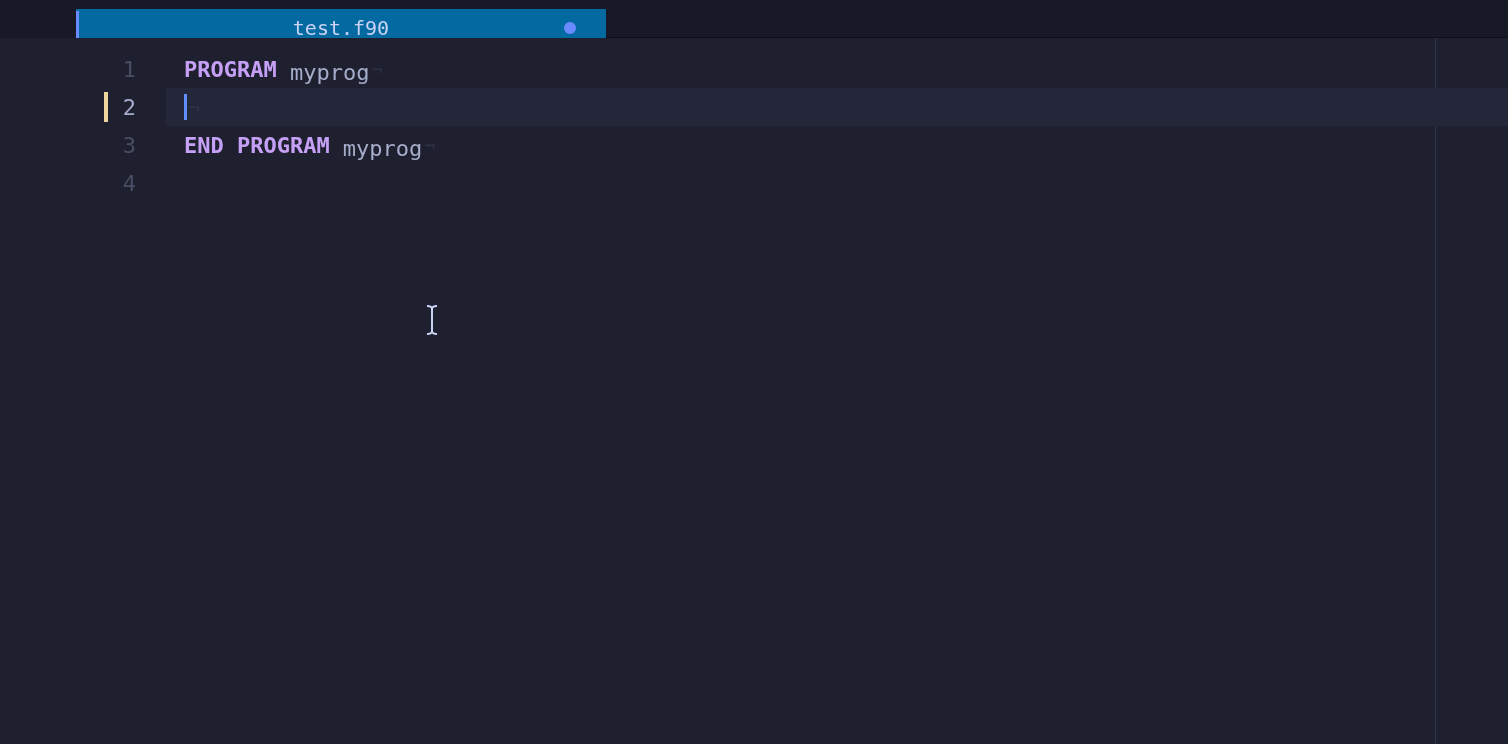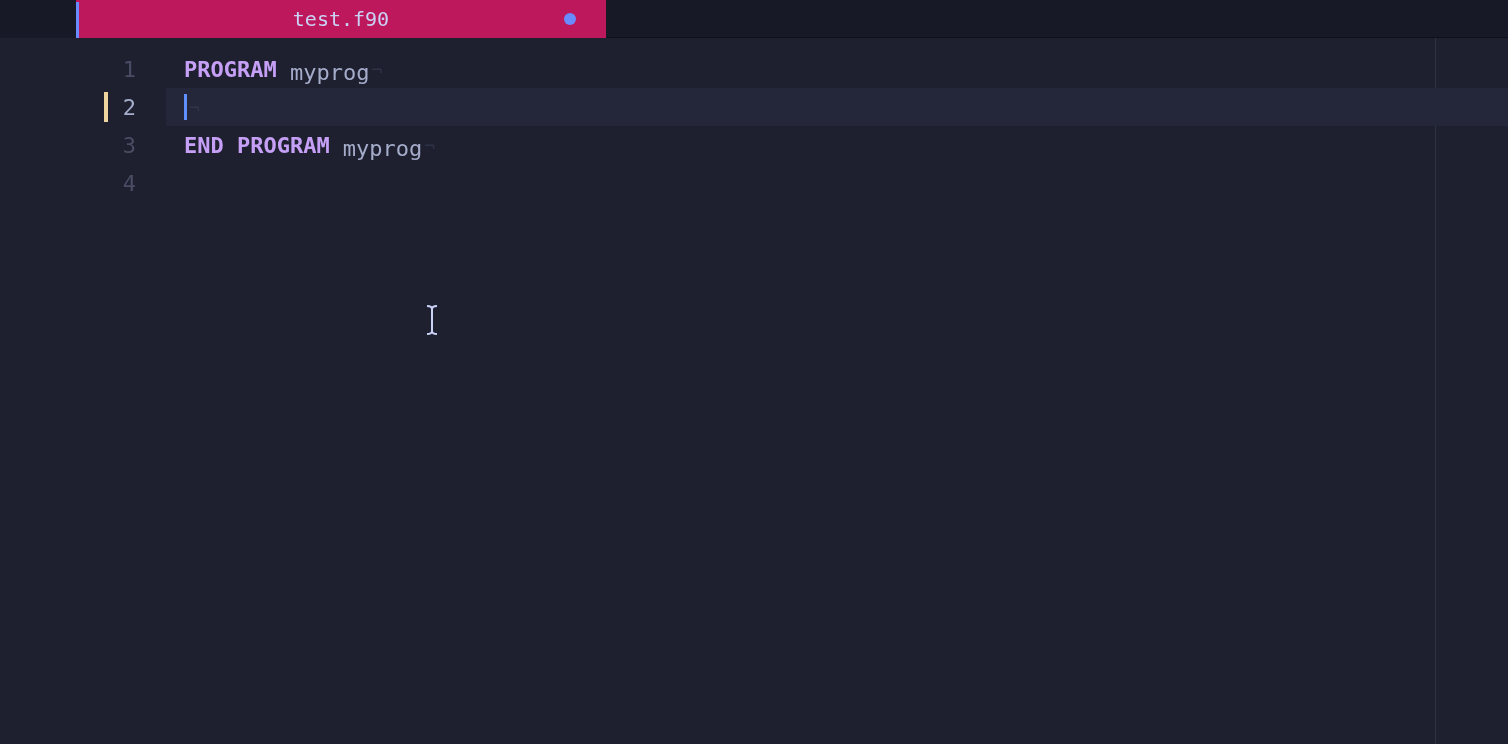--- a/index.html
+++ b/index.html
@@ -22,23 +22,24 @@
       background: #181926;
       padding-left: 76px;
     }
     .tab {
       display: flex;
       align-items: center;
       justify-content: center;
       position: relative;
       min-width: 530px;
       height: 38px;
-      background: #be185d;
+      background: #0369a1;
       padding: 0 33px;
       border-bottom: none;
+      margin-top: 9px;
     }
     .tab-active-indicator {
       position: absolute;
       left: 0;
       top: 2px;
       bottom: 0;
       width: 3px;
       background: #6a8bff;
     }
     .tab-title {

